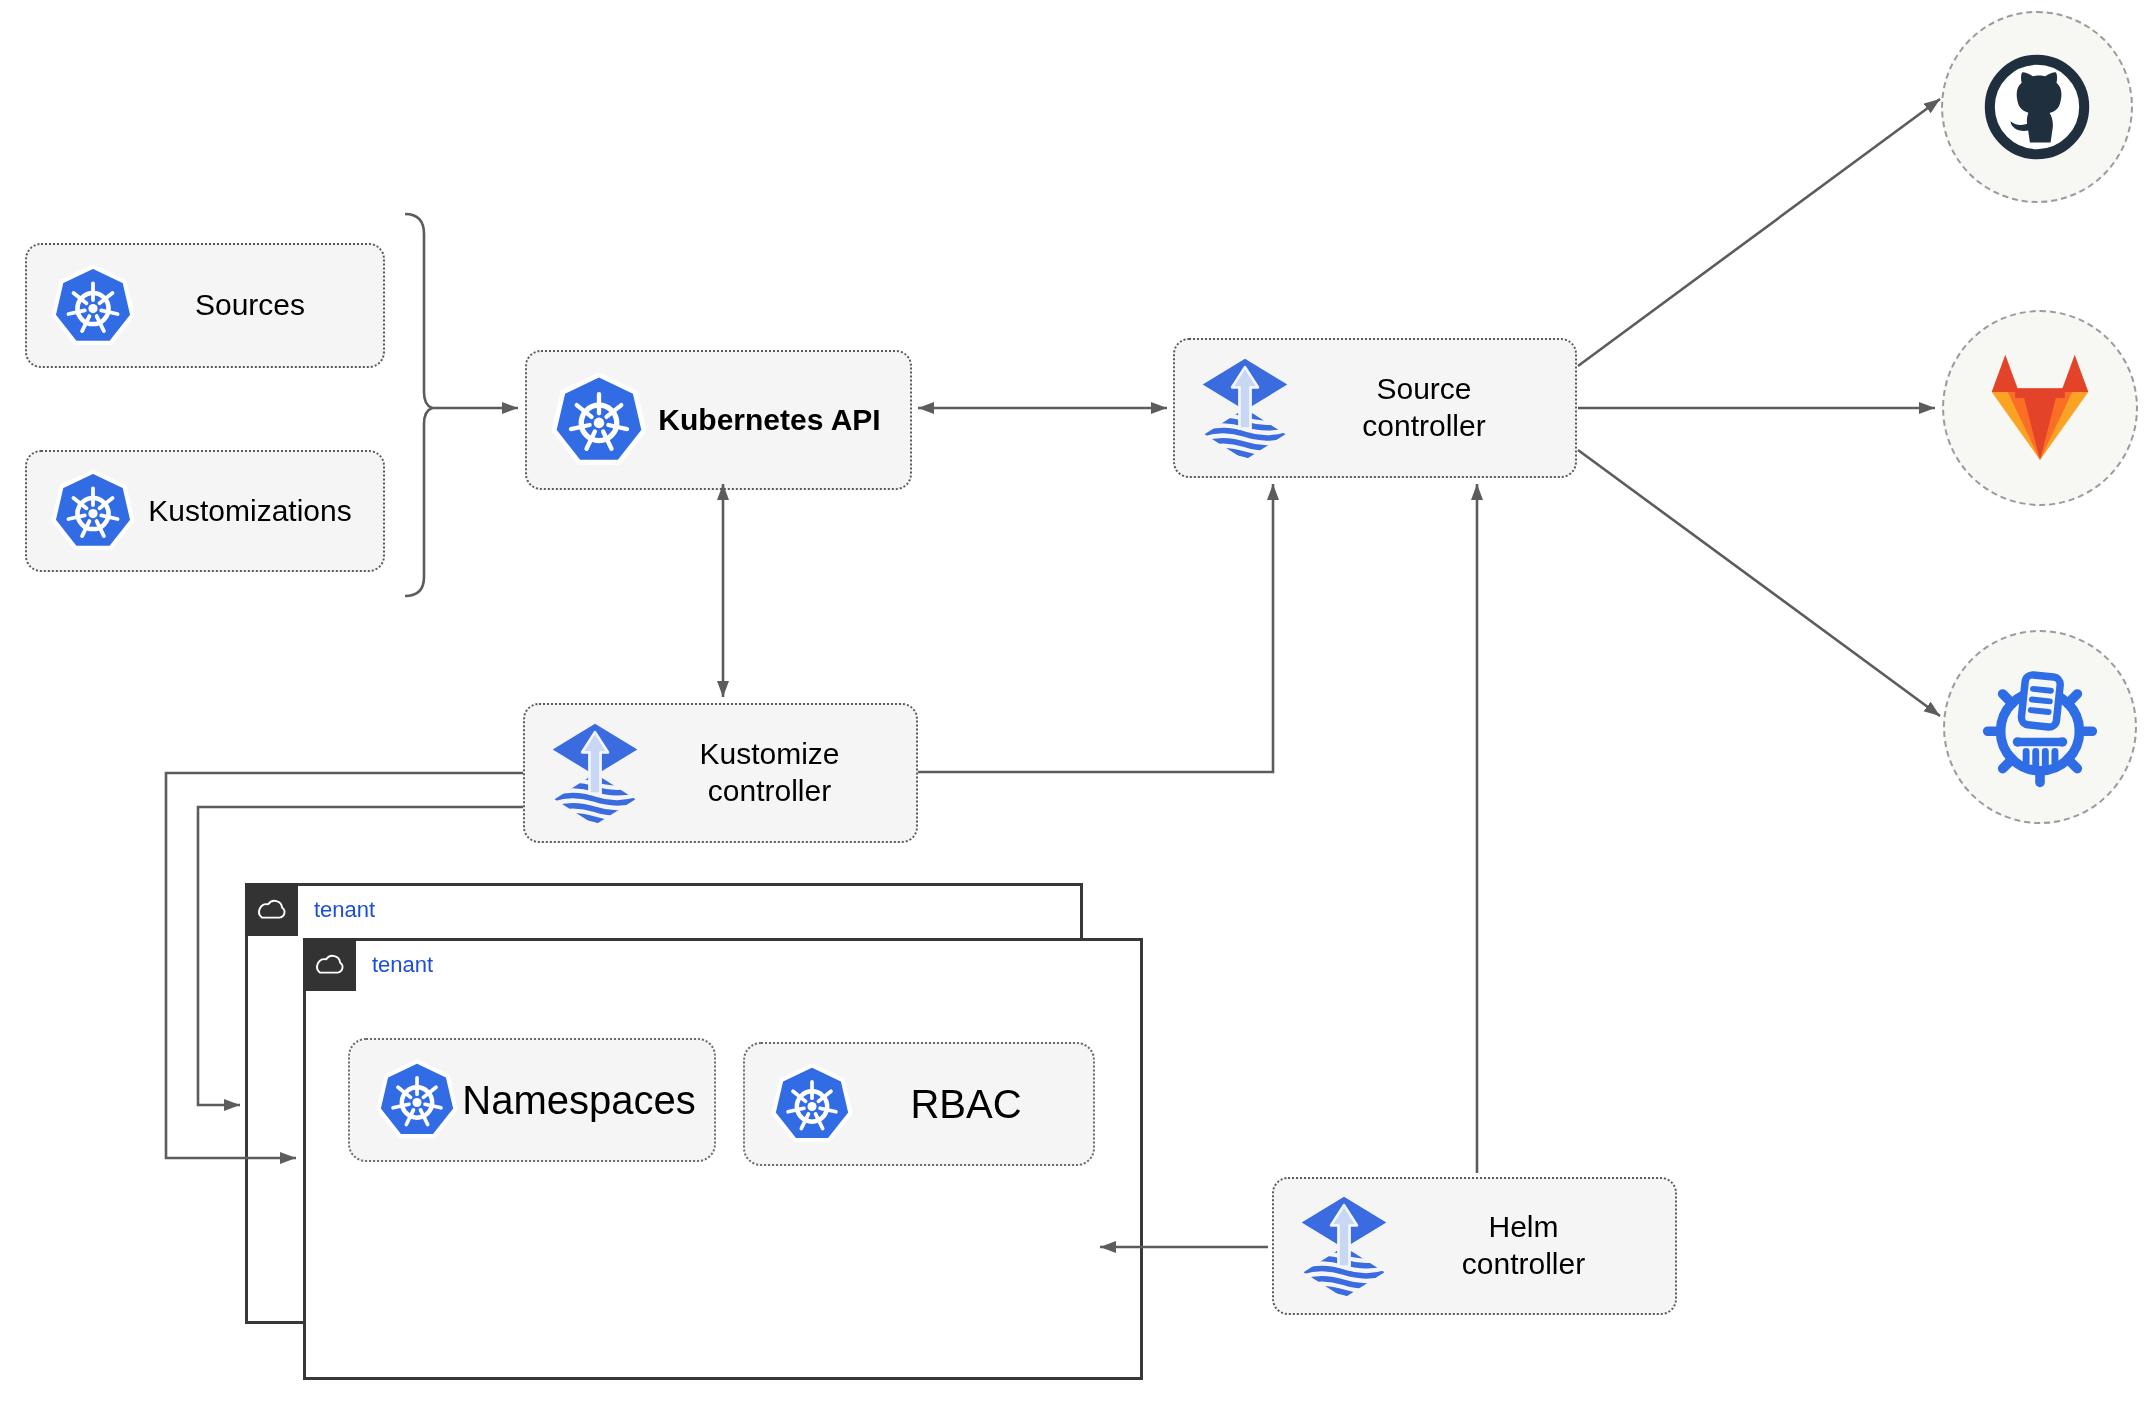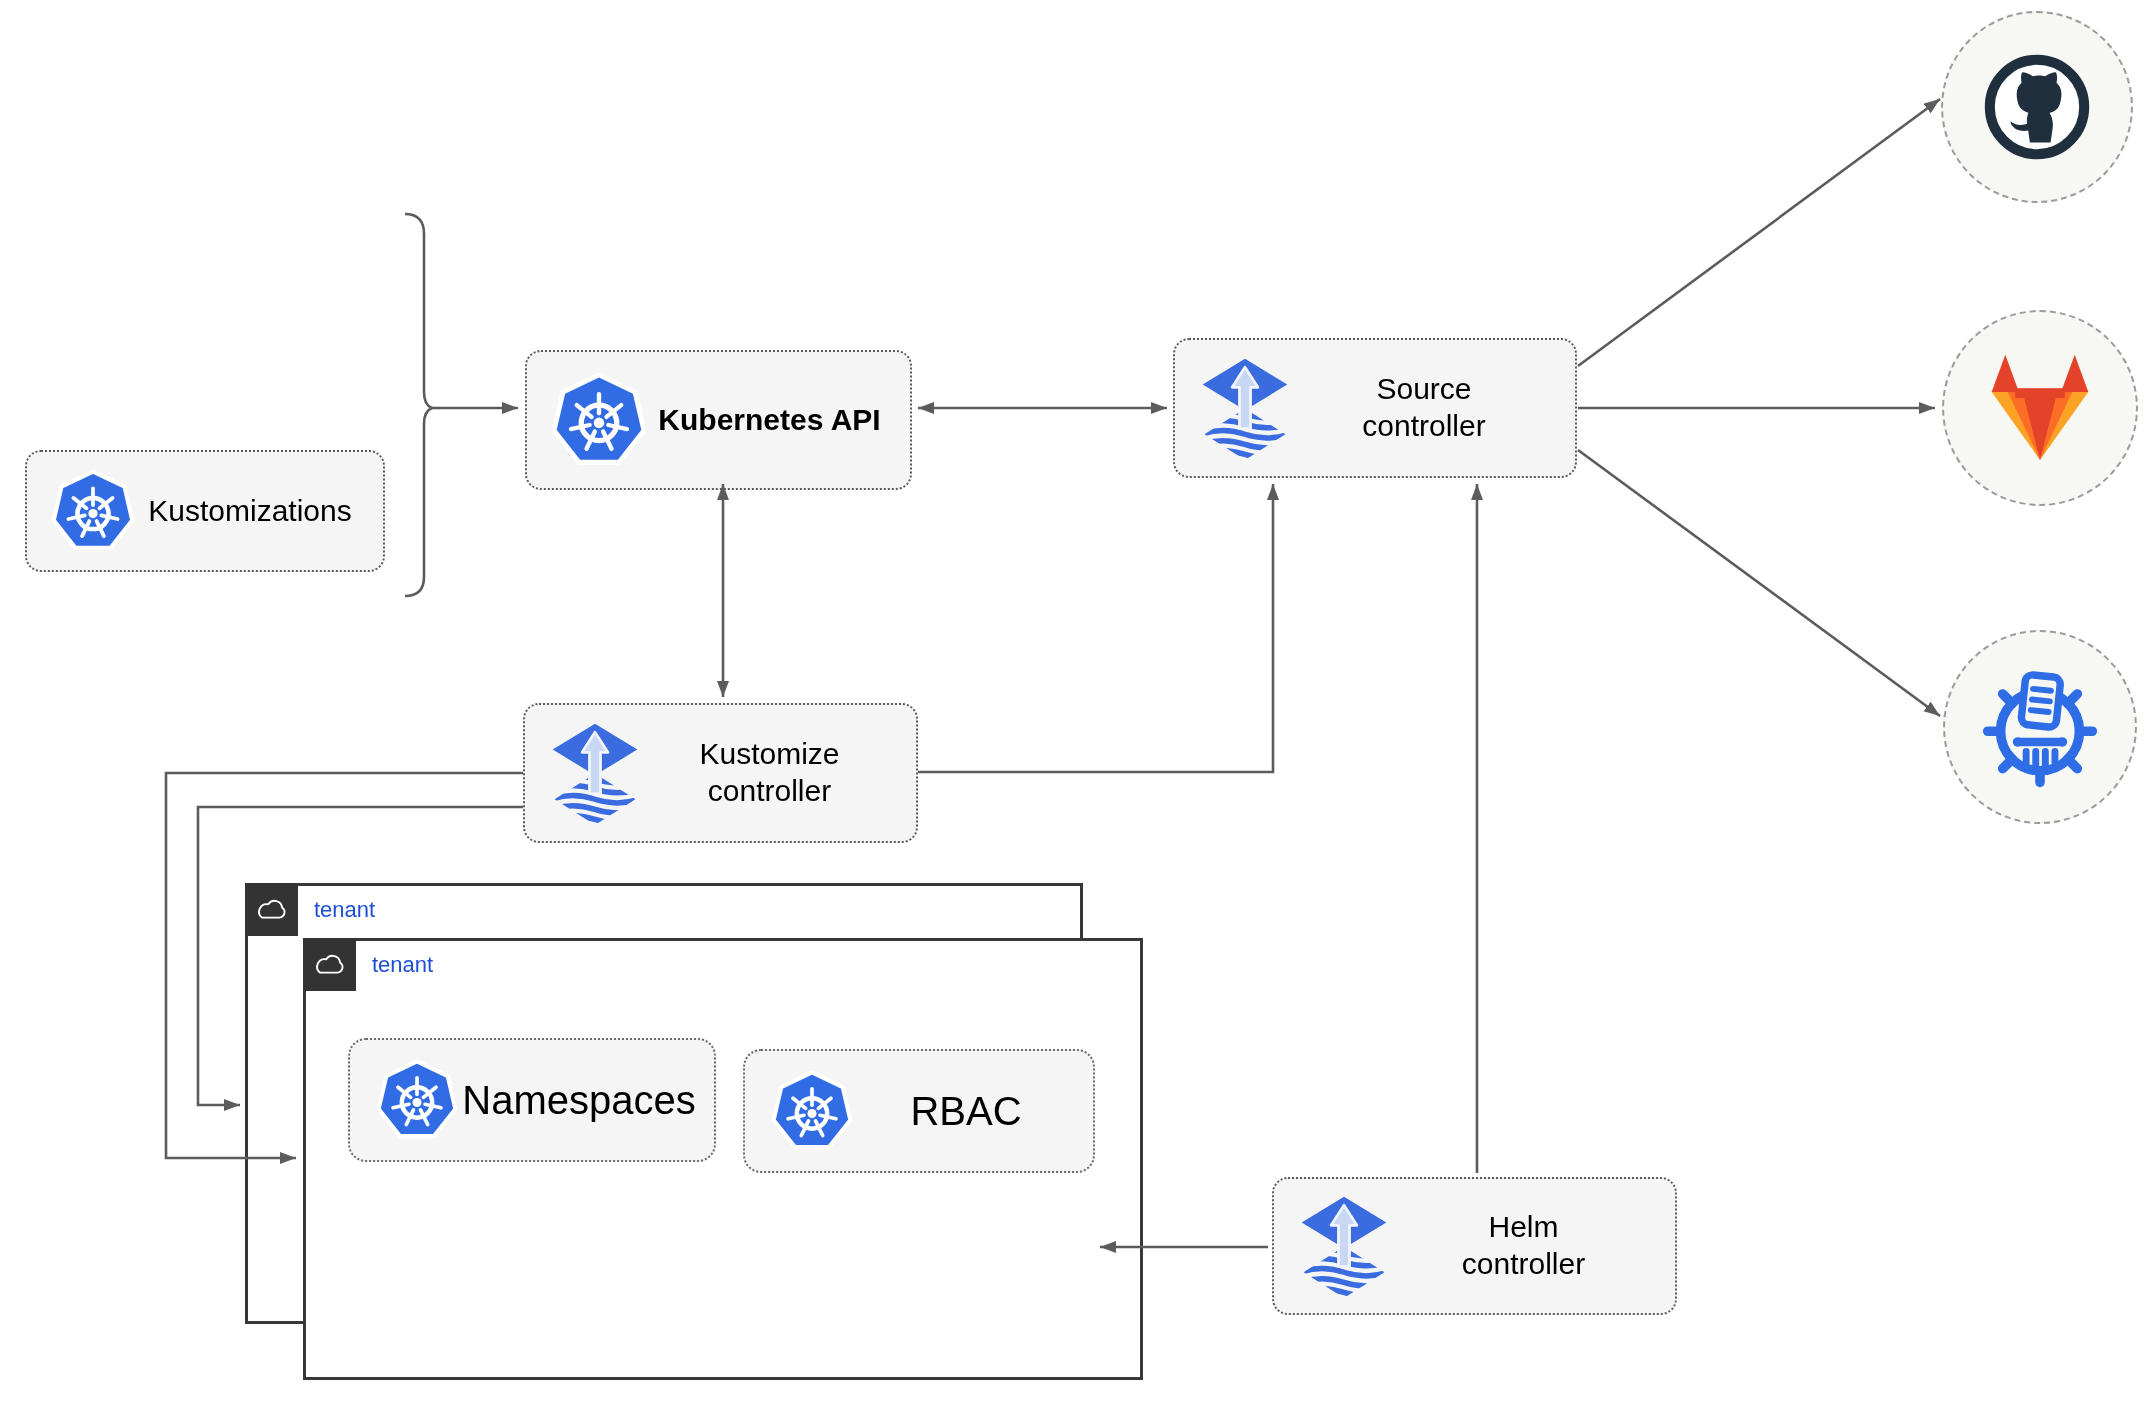--- a/index.html
+++ b/index.html
@@ -179,30 +179,38 @@
     <span class="tenant-label">tenant</span>
 
     <div class="pill" style="left:42px; top:97px; width:368px; height:124px;">
       <span class="icon">
         <svg width="82" height="82" viewBox="0 0 100 100">
             <use href="#sym-k8s"></use>
           </svg>
       </span>
       <span class="label">Namespaces</span>
     </div>
-    <div class="pill" style="left:437px; top:108px; width:352px; height:124px;">
+    <div class="pill" style="left:437px; top:101px; width:352px; height:124px;">
       <span class="icon">
         <svg width="82" height="82" viewBox="0 0 100 100">
             <use href="#sym-k8s"></use>
           </svg>
       </span>
       <span class="label">RBAC</span>
     </div>
   </div>
 
+  <div class="node" style="left:25px; top:243px; width:360px; height:125px;">
+    <span class="icon">
+      <svg width="84" height="84" viewBox="0 0 100 100">
+          <use href="#sym-k8s"></use>
+        </svg>
+    </span>
+    <span class="label">Sources</span>
+  </div>
 
   <div class="node" style="left:25px; top:450px; width:360px; height:122px;">
     <span class="icon">
       <svg width="84" height="84" viewBox="0 0 100 100">
           <use href="#sym-k8s"></use>
         </svg>
     </span>
     <span class="label">Kustomizations</span>
   </div>
 

